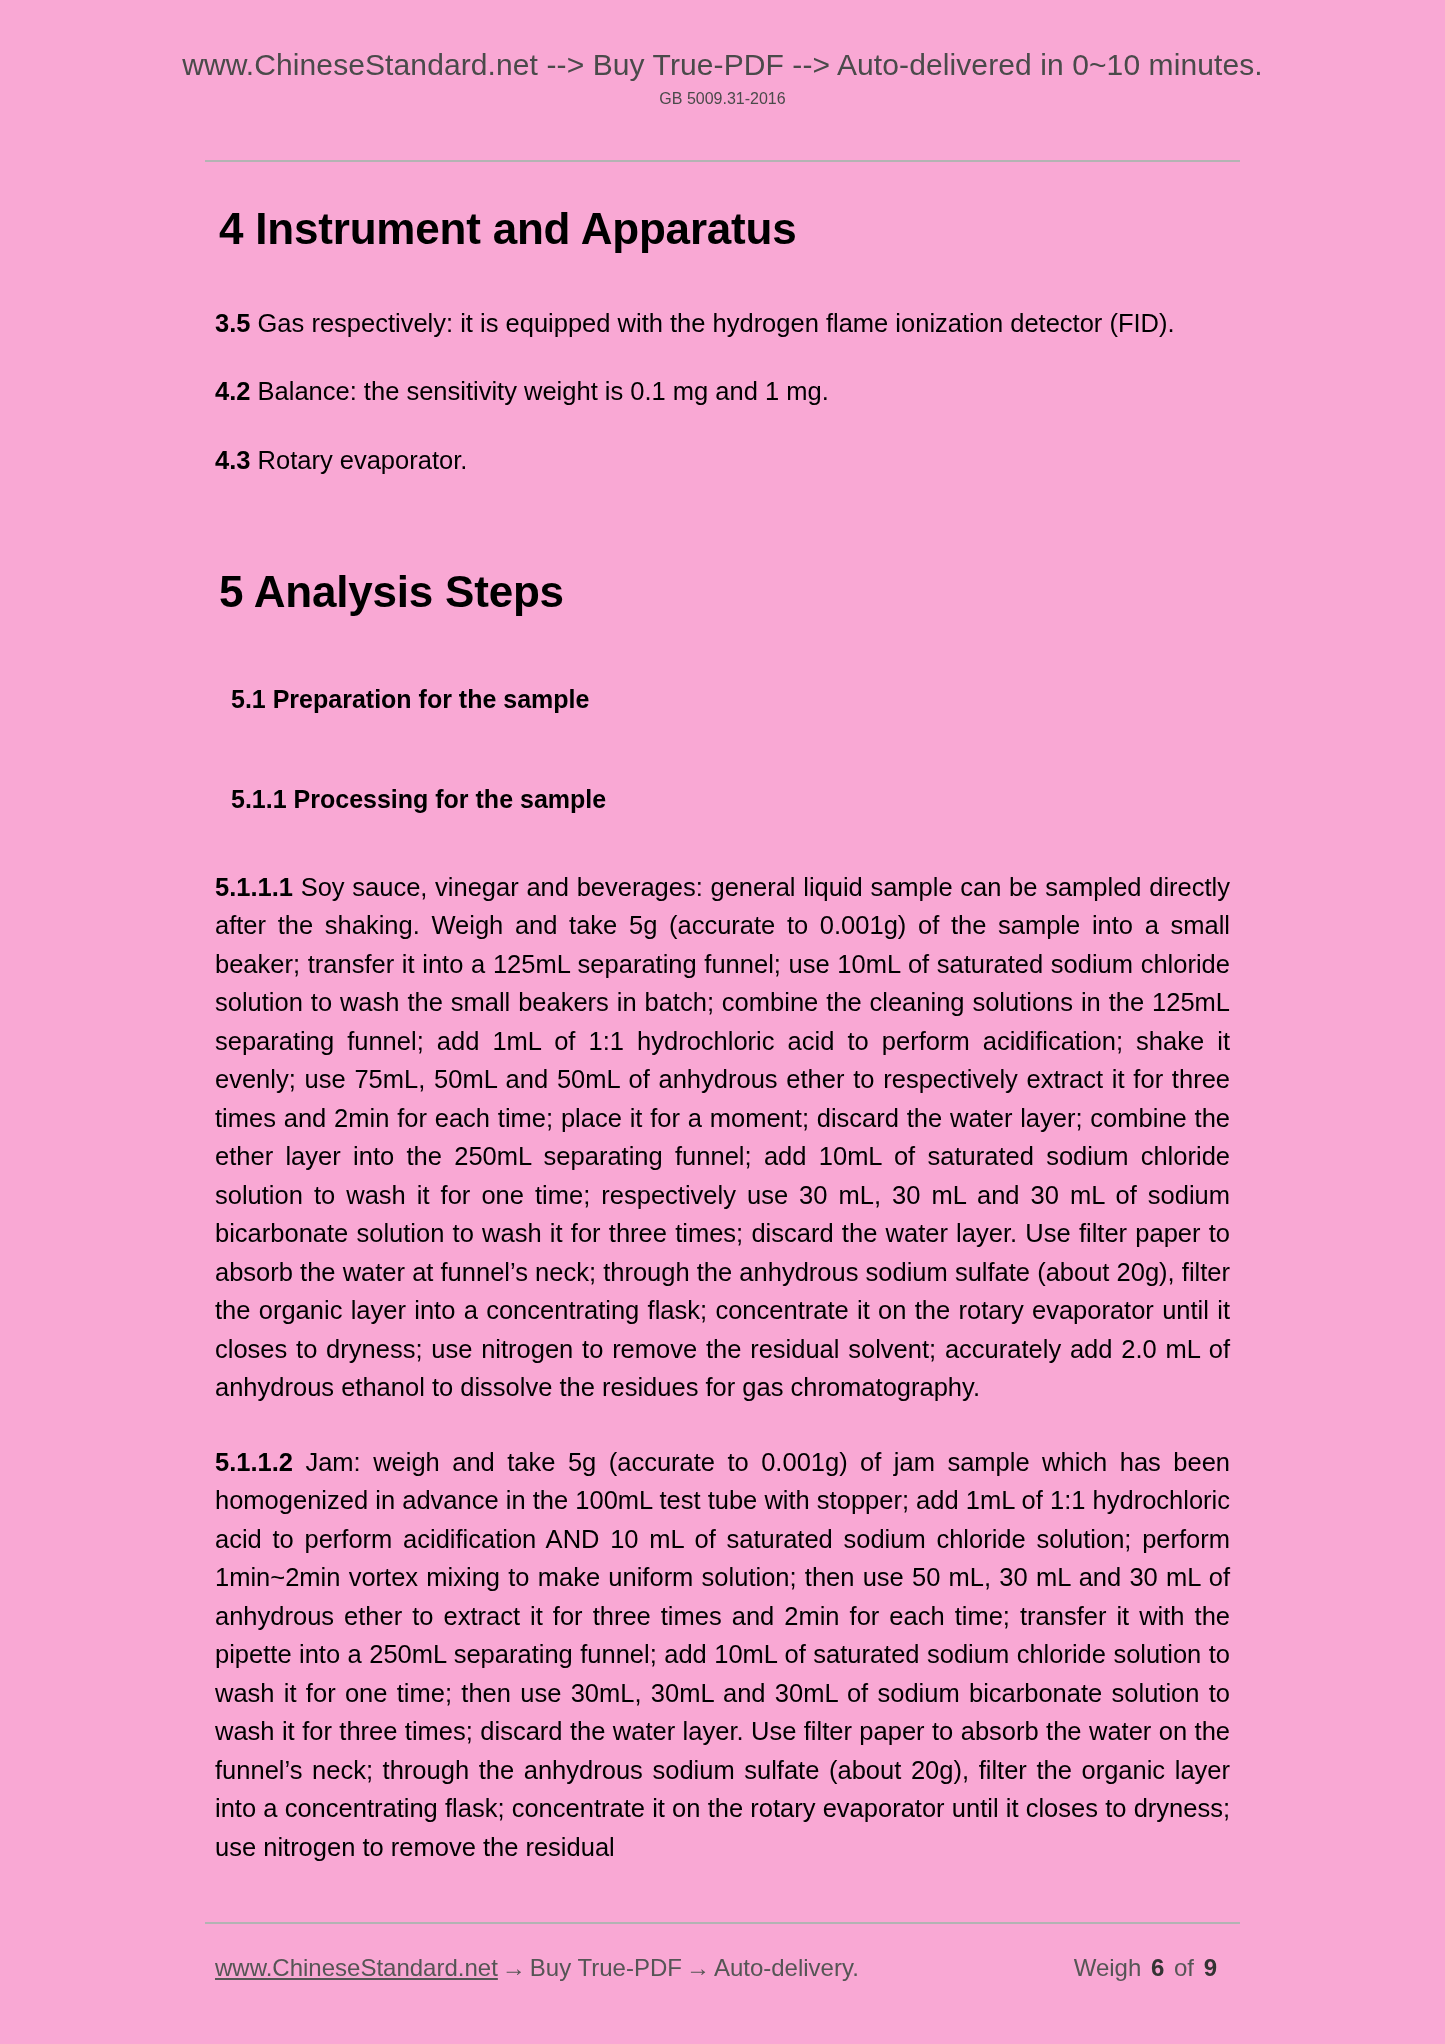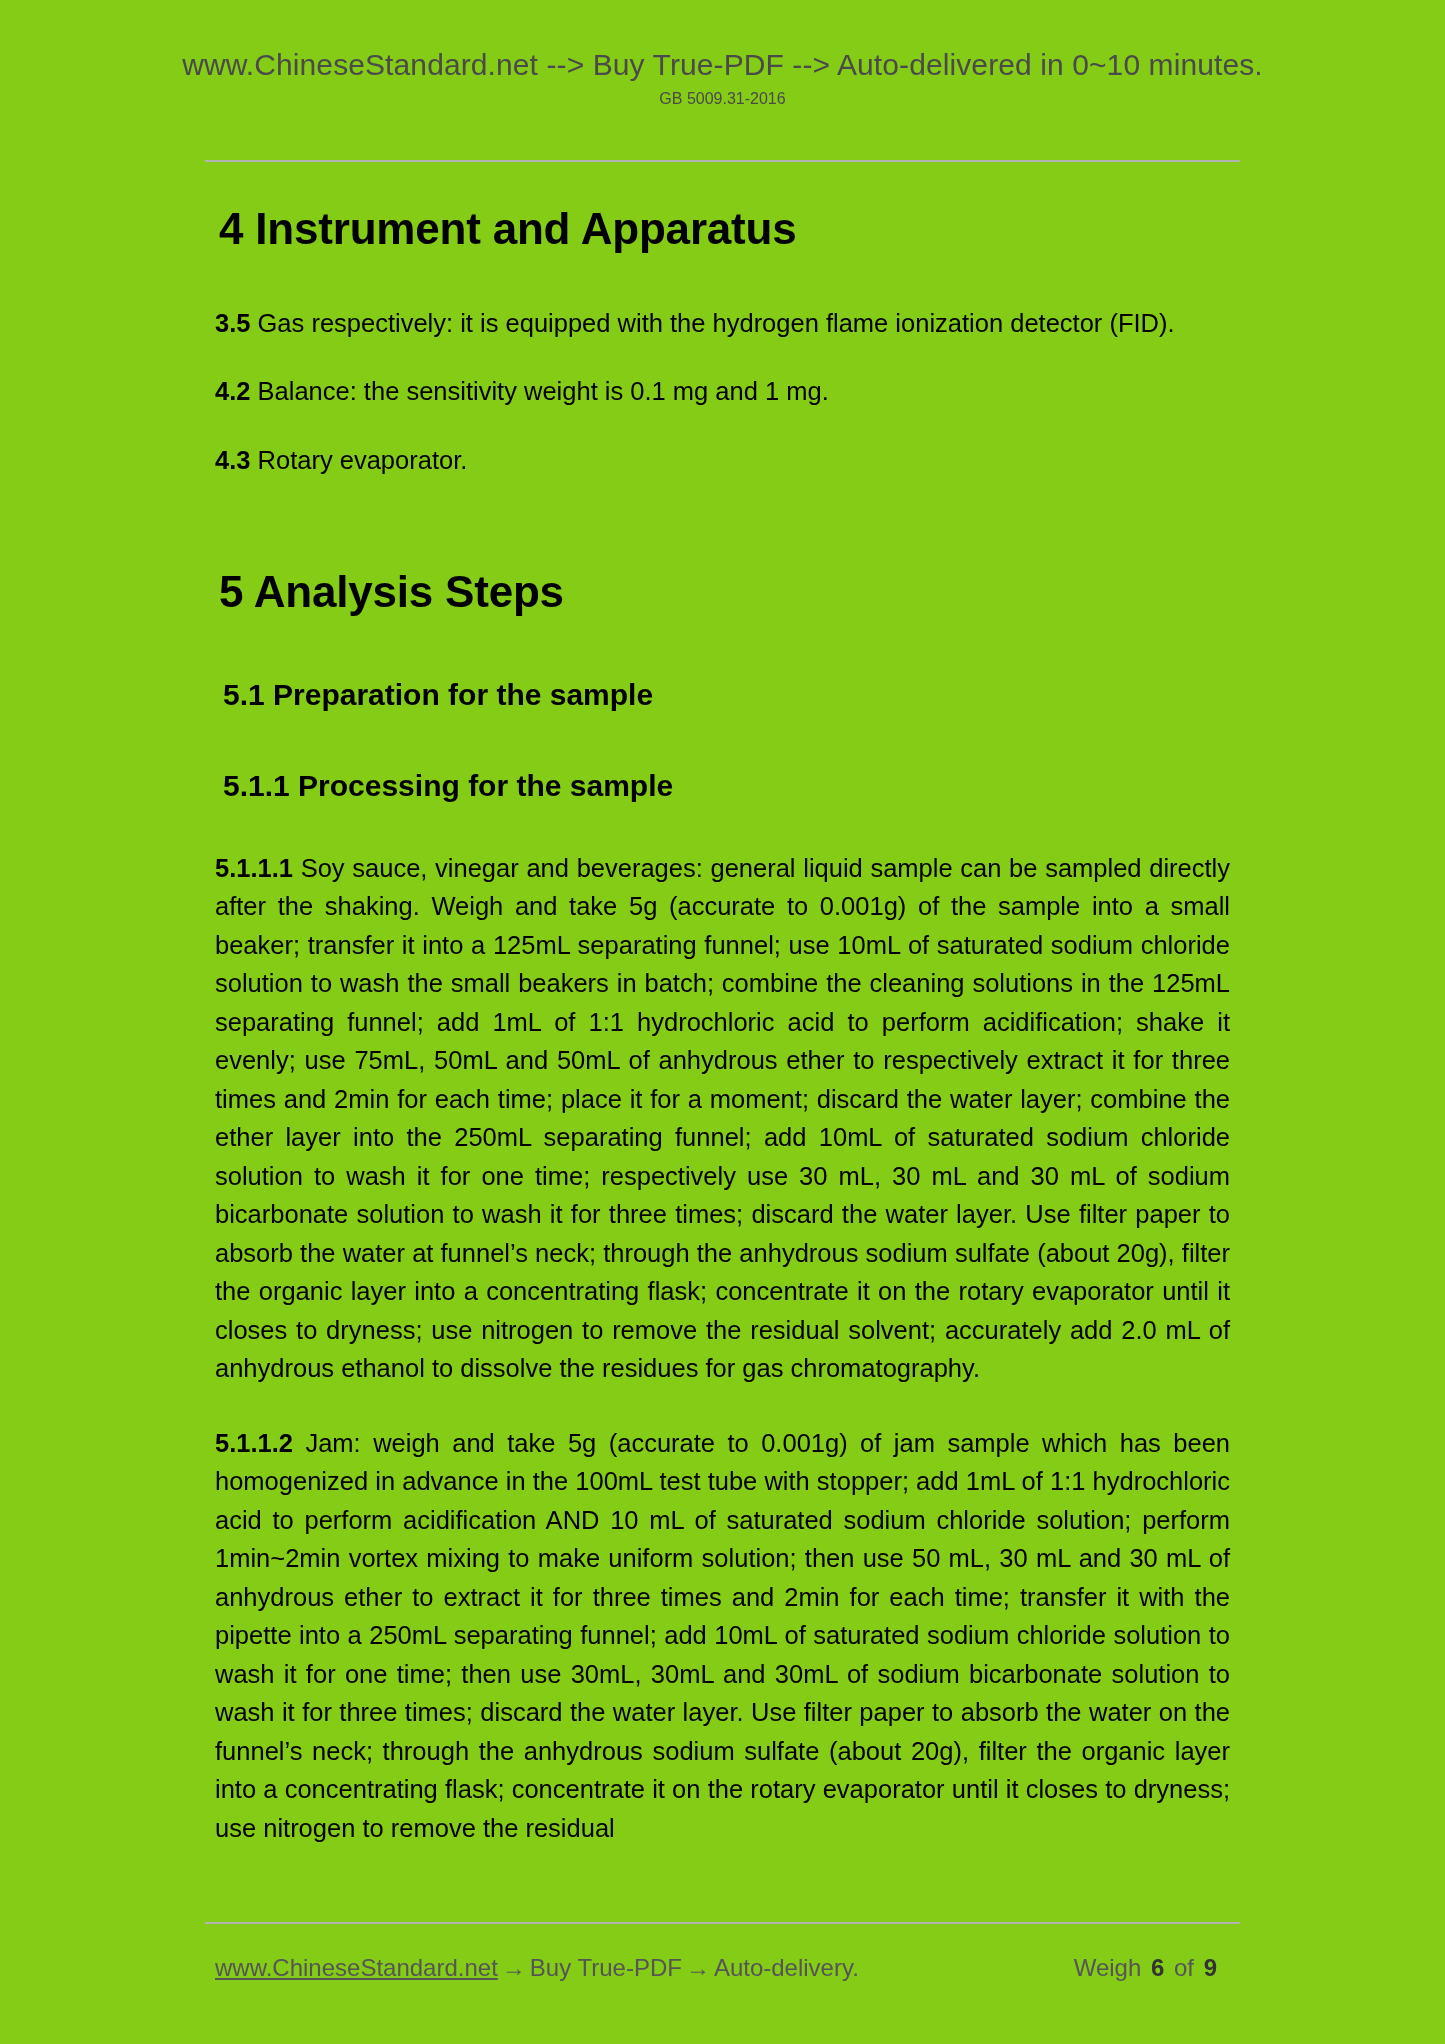--- a/index.html
+++ b/index.html
@@ -10,21 +10,21 @@
   }
   body {
     font-family: "Liberation Sans", sans-serif;
     color: #000000;
   }
   .page {
     position: relative;
     width: 1445px;
     height: 2044px;
     margin: 0 auto;
-    background: #84cc16;
+    background: #f9a8d4;
     box-sizing: border-box;
     overflow: hidden;
     text-decoration: underline;
   }
 
   
   .page-header {
     position: absolute;
     top: 48px;
     left: 0;
@@ -69,23 +69,23 @@
     margin: 4px;
     padding: 0;
     line-height: 1.22;
     letter-spacing: -0.2px;
     color: #000;
   }
   .gap-after-h1 { height: 44px; }
   .gap-before-h1 { height: 52px; }
 
   h2.sub-head {
-    font-size: 30px;
-    font-weight: bold;
-    margin: 8px;
+    font-size: 25px;
+    font-weight: bold;
+    margin: 16px;
     padding: 0;
     line-height: 1.3;
     color: #000;
   }
 
   p.body-par {
     font-size: 25.5px;
     line-height: 38.5px;
     margin: 0;
     padding: 0;

